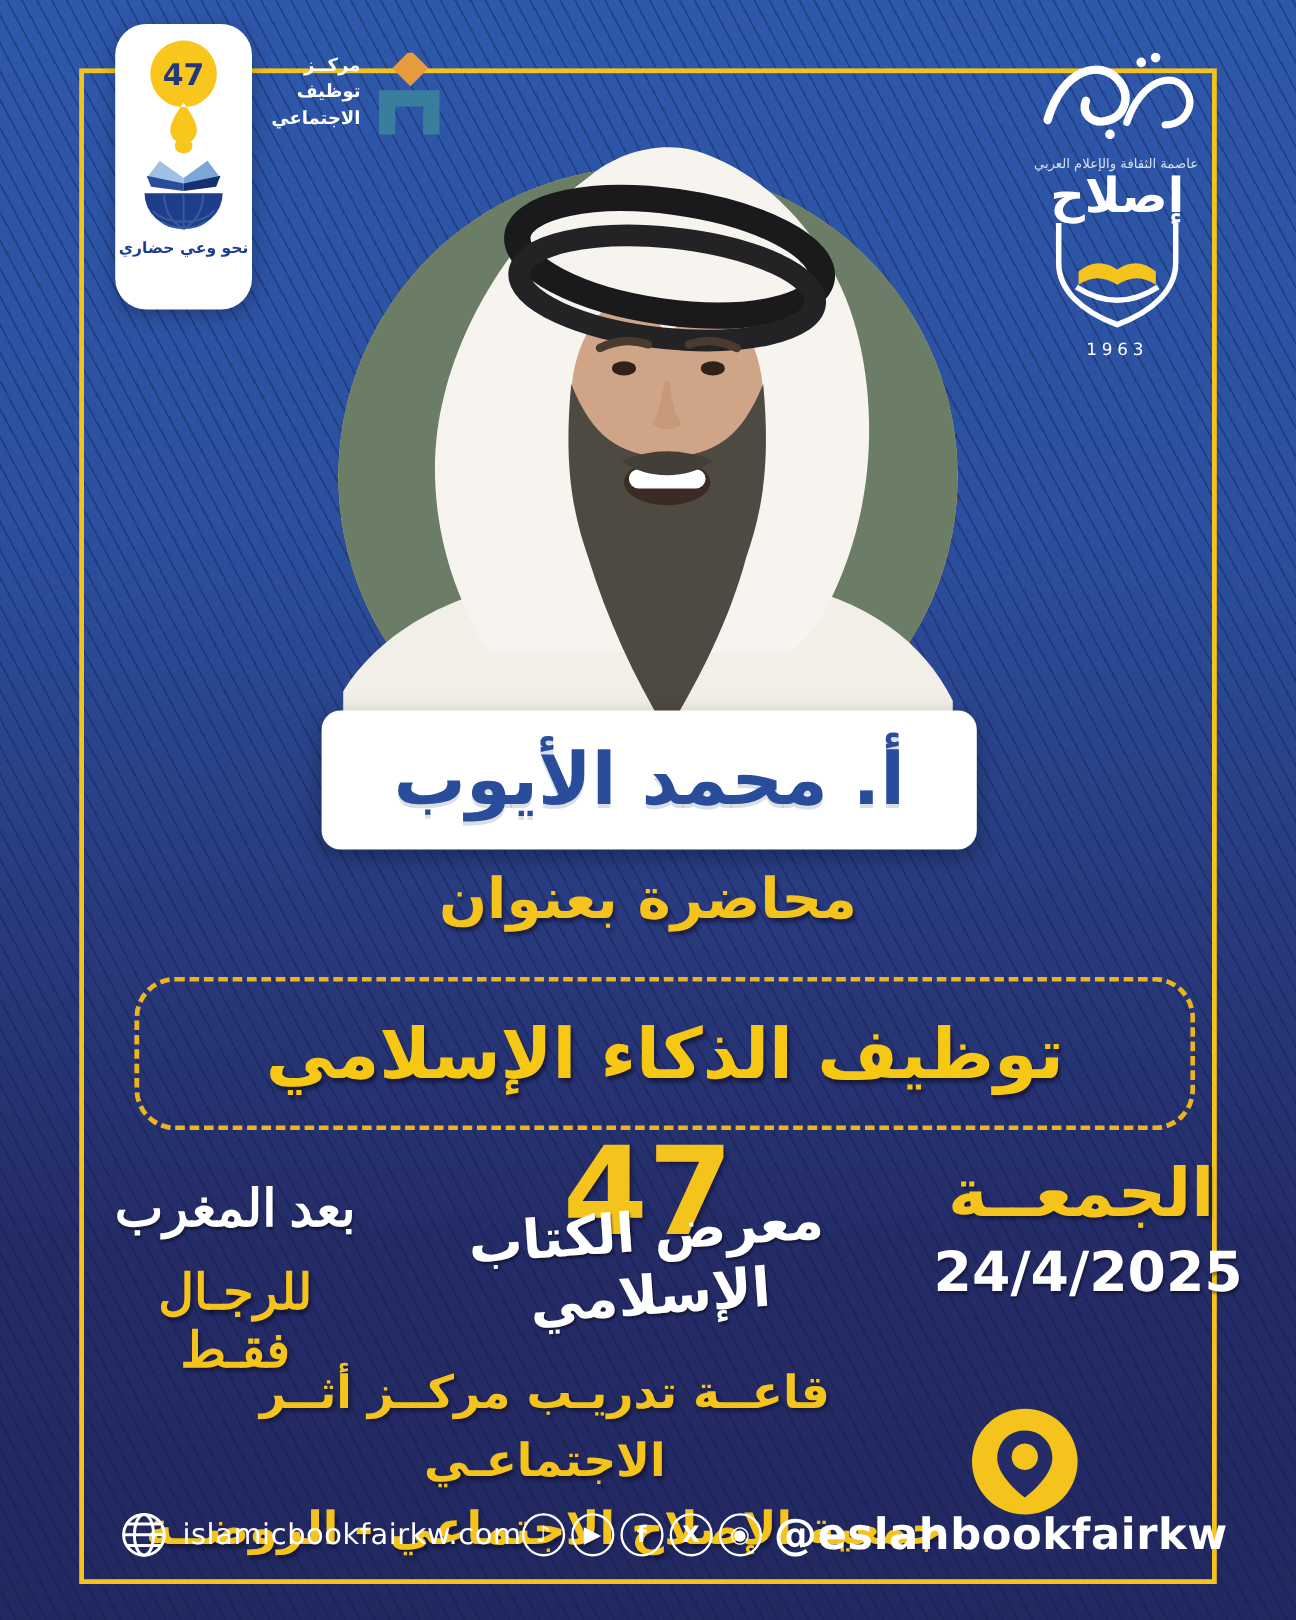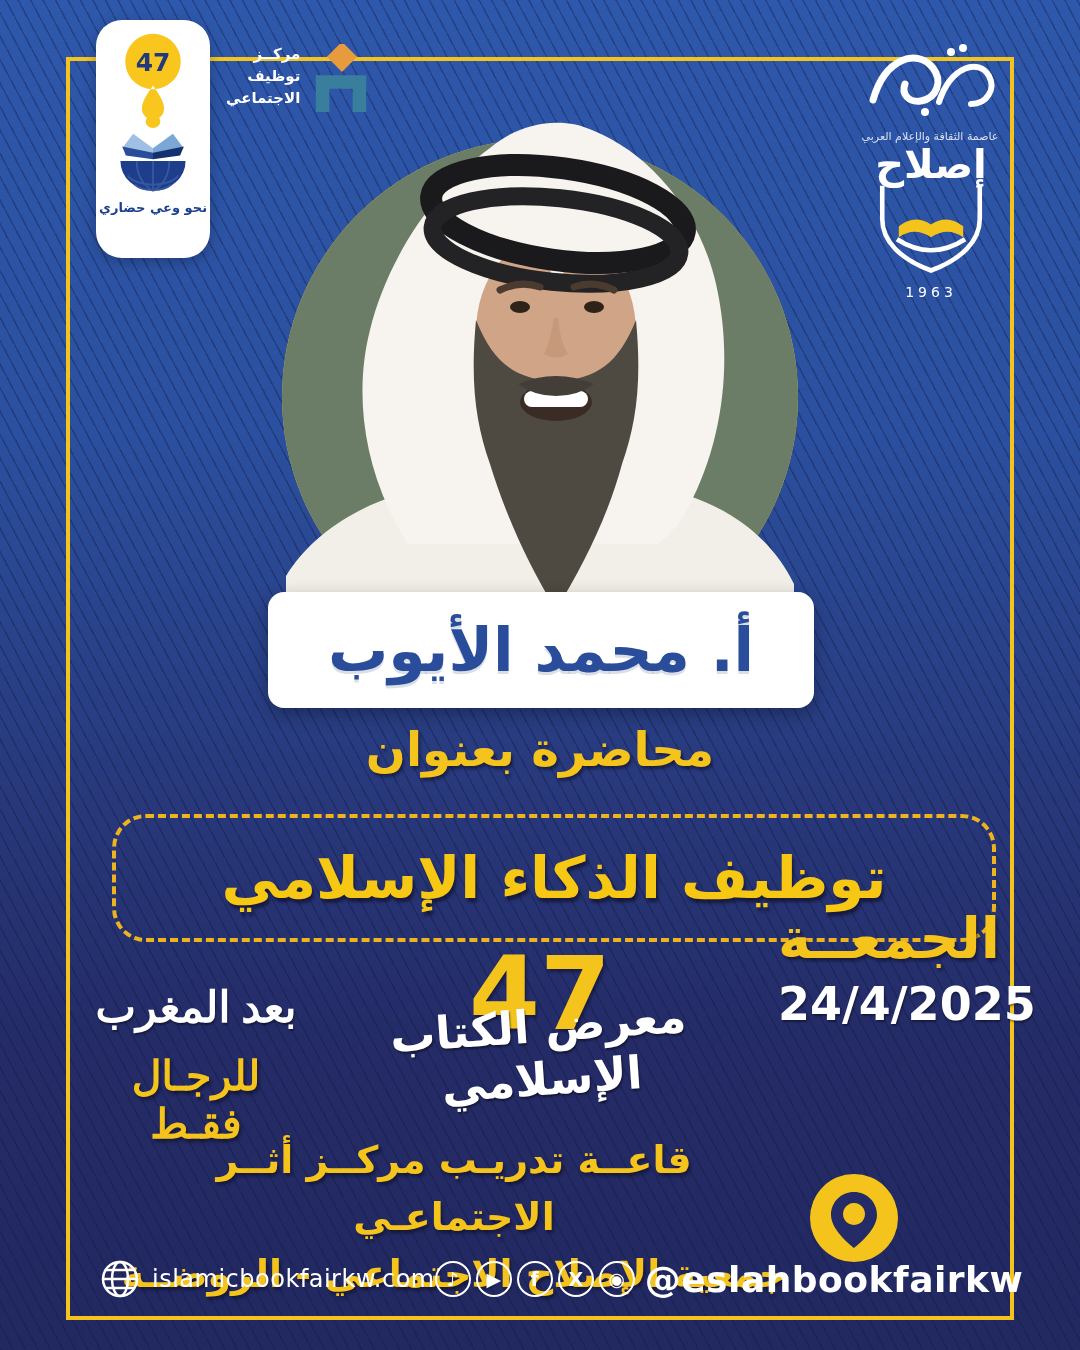--- a/index.html
+++ b/index.html
@@ -81,21 +81,21 @@
     position:absolute; left:112px; top:814px; width:884px; height:128px; z-index:4;
     border:4px dashed #edb41f; border-radius:34px;
     display:flex; align-items:center; justify-content:center;
   }
   .lecture-box .lecture-title {
     color:#f7c813; font-weight:bold; font-size:58px; direction:rtl;
     text-shadow:2px 4px 3px rgba(15,12,35,.6);
   }
   
   .day-date {
-    position:absolute; left:778px; top:906px; width:234px; z-index:4; text-align:left;
+    position:absolute; left:778px; top:962px; width:234px; z-index:4; text-align:right;
   }
   .day-date .day {
     color:#f5c41c; font-weight:bold; font-size:56px; direction:rtl;
     text-shadow:2px 3px 3px rgba(15,12,35,.55);
   }
   .day-date .date {
     color:#ffffff; font-weight:bold; font-size:46px; margin-top:6px;
     text-shadow:1px 2px 2px rgba(0,0,0,.4);
   }
   .fair-brand {

